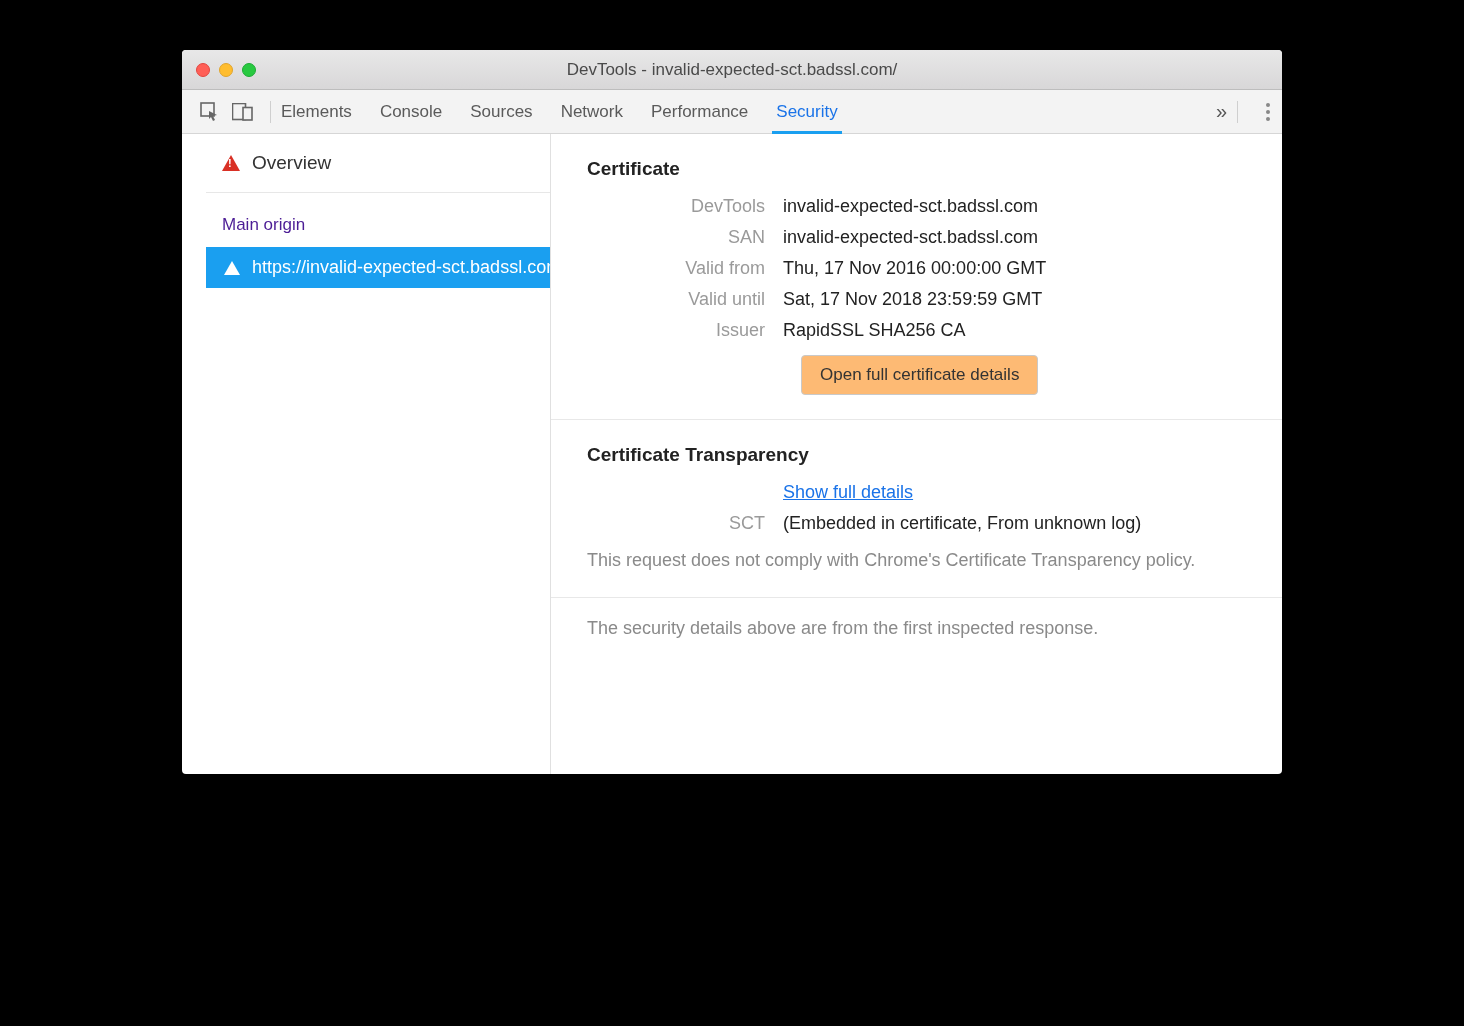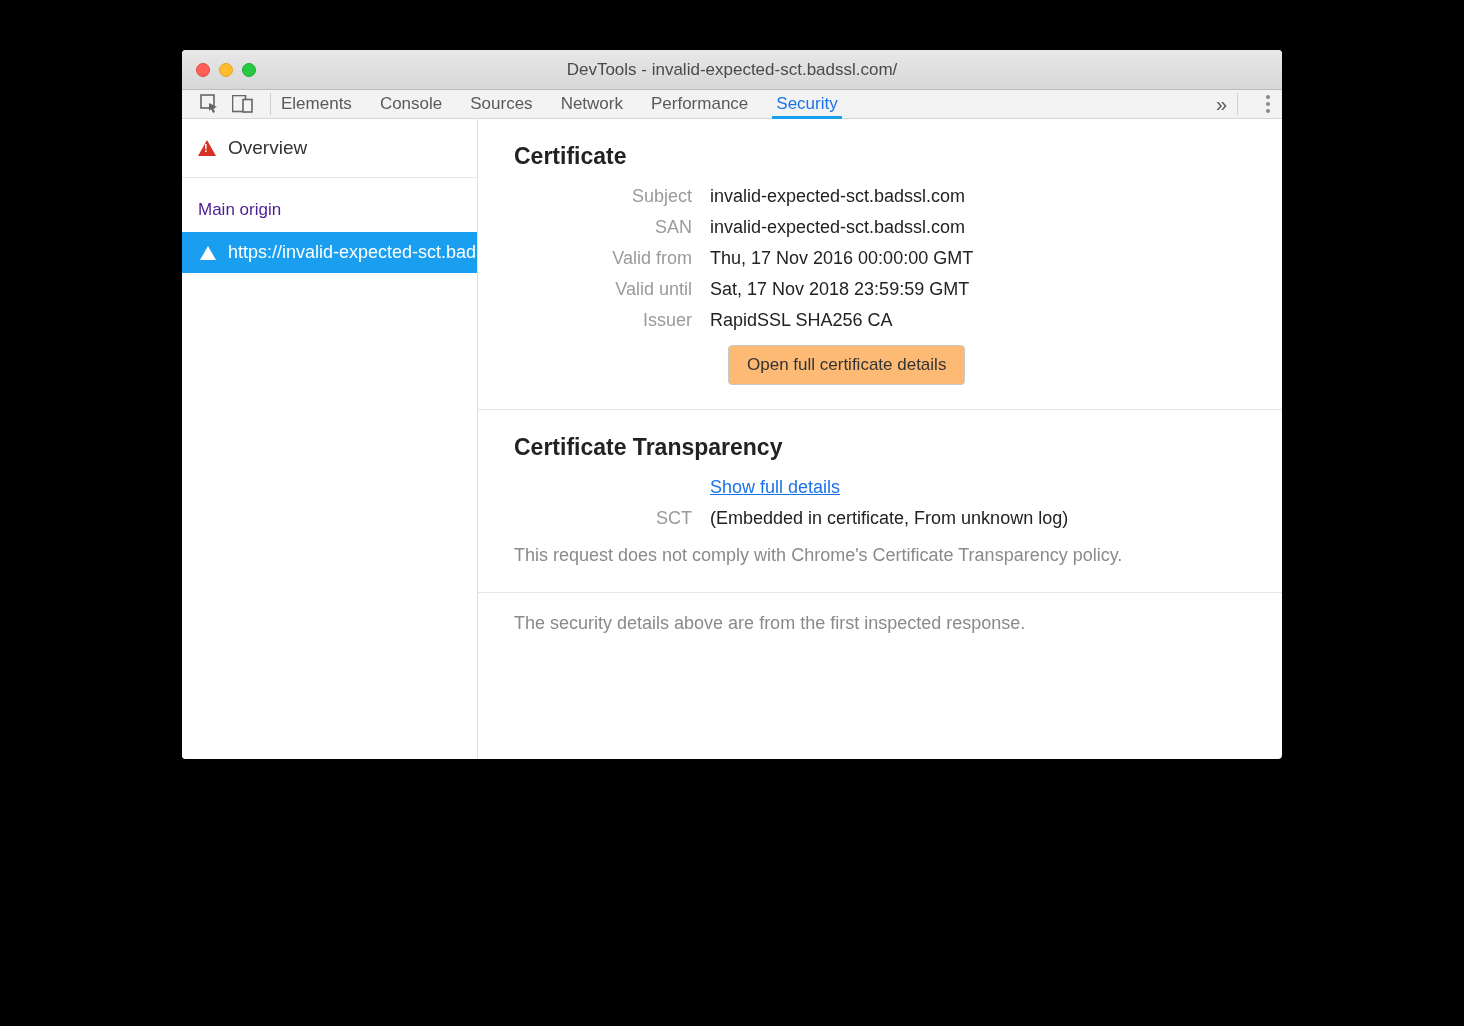--- a/index.html
+++ b/index.html
@@ -32,21 +32,21 @@
   .traffic { display: flex; gap: 9px; }
   .dot { width: 14px; height: 14px; border-radius: 50%; }
   .dot.red { background: #ff5f57; border: 1px solid #e24640; }
   .dot.yellow { background: #ffbd2e; border: 1px solid #e0a42c; }
   .dot.green { background: #28c940; border: 1px solid #1eab35; }
   .titlebar-title {
     position: absolute; left: 0; right: 0; text-align: center;
     font-size: 17px; color: #4a4a4a; pointer-events: none;
   }
   .toolbar {
-    height: 29px;
+    height: 44px;
     background: #f3f3f3;
     border-bottom: 1px solid #d6d6d6;
     display: flex;
     align-items: center;
     padding: 0 12px;
     font-size: 17px;
     color: #5a5a5a;
   }
   .toolbar .icon-btn { padding: 4px 6px; display: flex; align-items: center; justify-content: center; }
   .toolbar .sep { width: 1px; height: 22px; background: #cfcfcf; margin: 0 10px; }
@@ -55,22 +55,22 @@
   .tab.active { color: #1a73e8; }
   .tab.active::after {
     content: ""; position: absolute; bottom: -1px; left: -4px; right: -4px;
     height: 3px; background: #1a9ff0;
   }
   .chevmore { margin-left: 20px; font-size: 20px; color: #555; }
   .kebab { margin-left: 18px; font-size: 22px; color: #666; letter-spacing: 0; line-height: 0.5; display: flex; flex-direction: column; gap: 3px; align-items: center;}
   .kebab span{ width:4px; height:4px; background:#888; border-radius:50%; display:block;}
   .body { display: flex; height: 640px; }
   .sidebar {
-    width: 296px; border-right: 1px solid #e0e0e0; background: #fff;
-    display: flex; flex-direction: column;
+    width: 345px; border-right: 1px solid #e0e0e0; background: #fff;
+    display: flex; flex-direction: column; margin-left: 24px;
   }
   .sidebar-overview {
     display: flex; align-items: center; gap: 12px; padding: 18px 16px;
     border-bottom: 1px solid #e7e7e7; font-size: 19px; color: #333;
   }
   .warn-tri { width: 0; height: 0; border-left: 9px solid transparent; border-right: 9px solid transparent; border-bottom: 16px solid #d93025; position: relative;}
   .warn-tri::after{ content:"!"; color:#fff; position:absolute; left:-3px; top:2px; font-size:11px; font-weight:bold;}
   .sidebar-section-title {
     padding: 22px 16px 12px; font-size: 17px; color: #4c1d95;
   }
@@ -79,21 +79,21 @@
     gap: 12px; padding: 10px 18px; font-size: 18px;
     white-space: nowrap; overflow: hidden;
   }
   .origin-icon {
     width: 0; height: 0; border-left: 8px solid transparent;
     border-right: 8px solid transparent; border-bottom: 14px solid #fff;
     flex-shrink: 0;
   }
   .main { flex: 1; overflow-y: auto; }
   .section { border-bottom: 1px solid #e8e8e8; padding: 24px 36px; }
-  .section h2 { font-size: 23px; font-weight: 600; color: #222; margin-bottom: 16px; }
+  .section h2 { font-size: 19px; font-weight: 600; color: #222; margin-bottom: 16px; }
   .kv { display: flex; margin-bottom: 10px; font-size: 18px; }
   .kv .k { width: 196px; text-align: right; color: #9a9a9a; padding-right: 18px; }
   .kv .v { color: #222; }
   .btn-row { padding-left: 214px; margin-top: 14px; }
   .btn {
     border: 1px solid #c9c9c9; background: #fdba74; color: #333;
     border-radius: 4px; padding: 9px 18px; font-size: 17px; cursor: default;
   }
   .link { color: #1a73e8; text-decoration: underline; cursor: default; }
   .note { color: #8a8a8a; font-size: 18px; margin-top: 14px; line-height: 1.4; }
@@ -157,21 +157,21 @@
         <div class="origin-icon"></div>
         <span>https://invalid-expected-sct.badssl.com</span>
       </div>
     </div>
 
     <div class="main">
 
       <div class="section">
         <h2>Certificate</h2>
         <div class="kv">
-          <div class="k">Subject</div>
+          <div class="k">DevTools</div>
           <div class="v">invalid-expected-sct.badssl.com</div>
         </div>
         <div class="kv">
           <div class="k">SAN</div>
           <div class="v">invalid-expected-sct.badssl.com</div>
         </div>
         <div class="kv">
           <div class="k">Valid from</div>
           <div class="v">Thu, 17 Nov 2016 00:00:00 GMT</div>
         </div>

